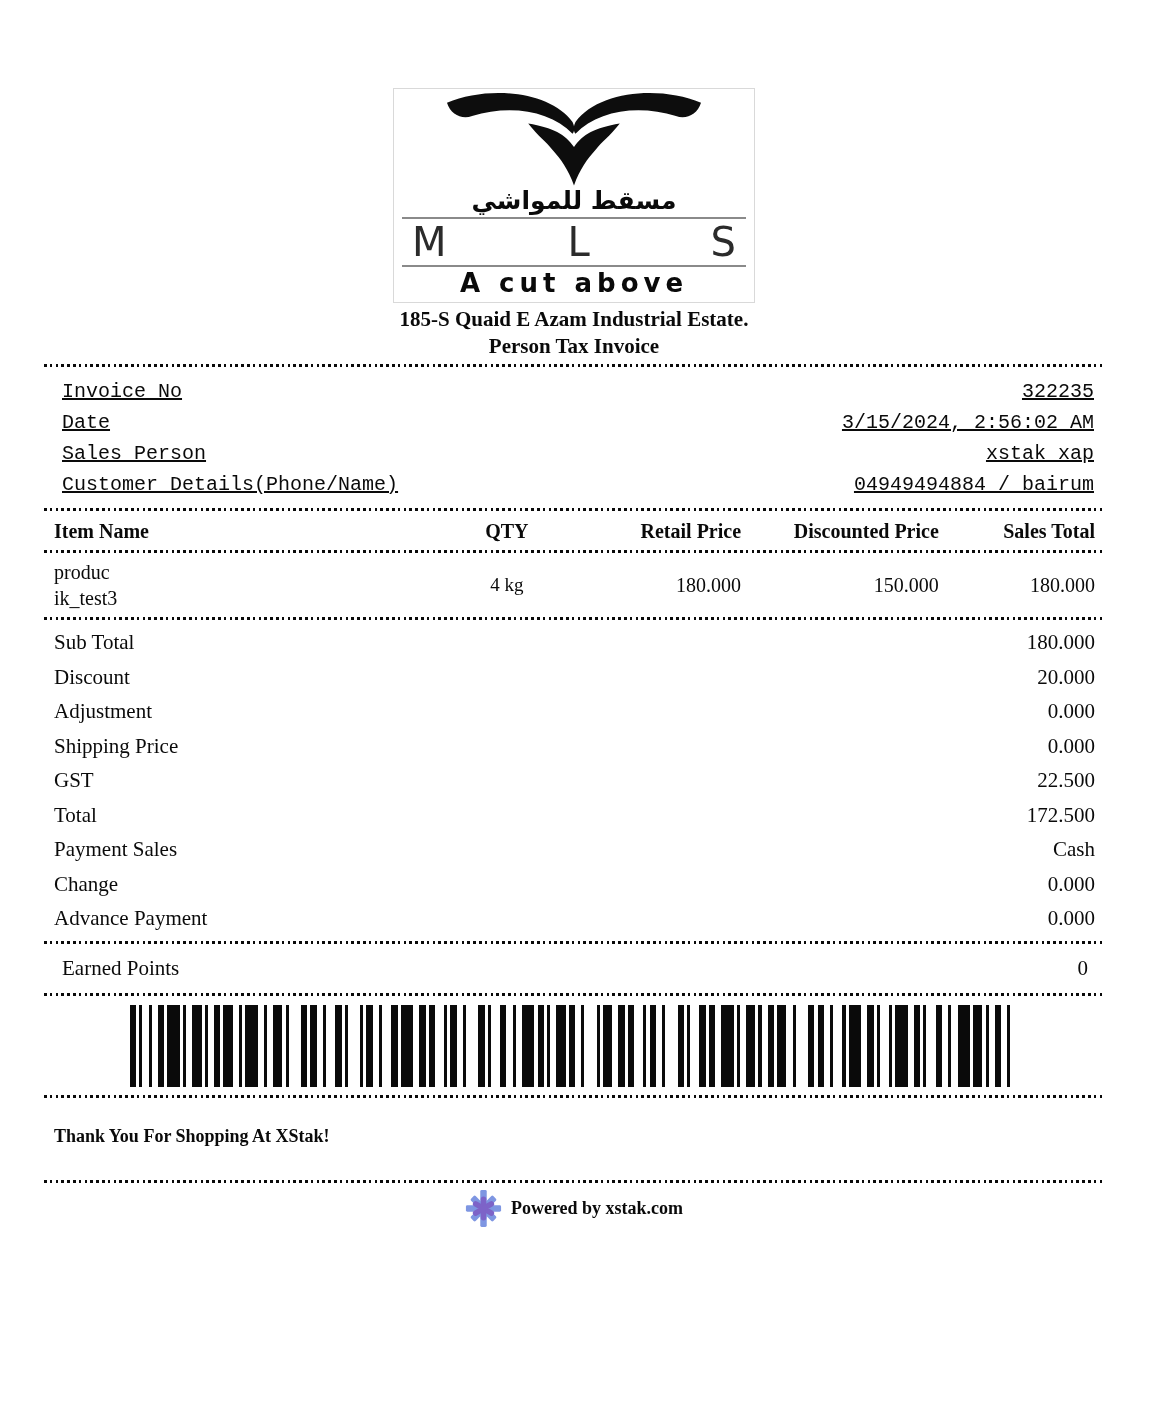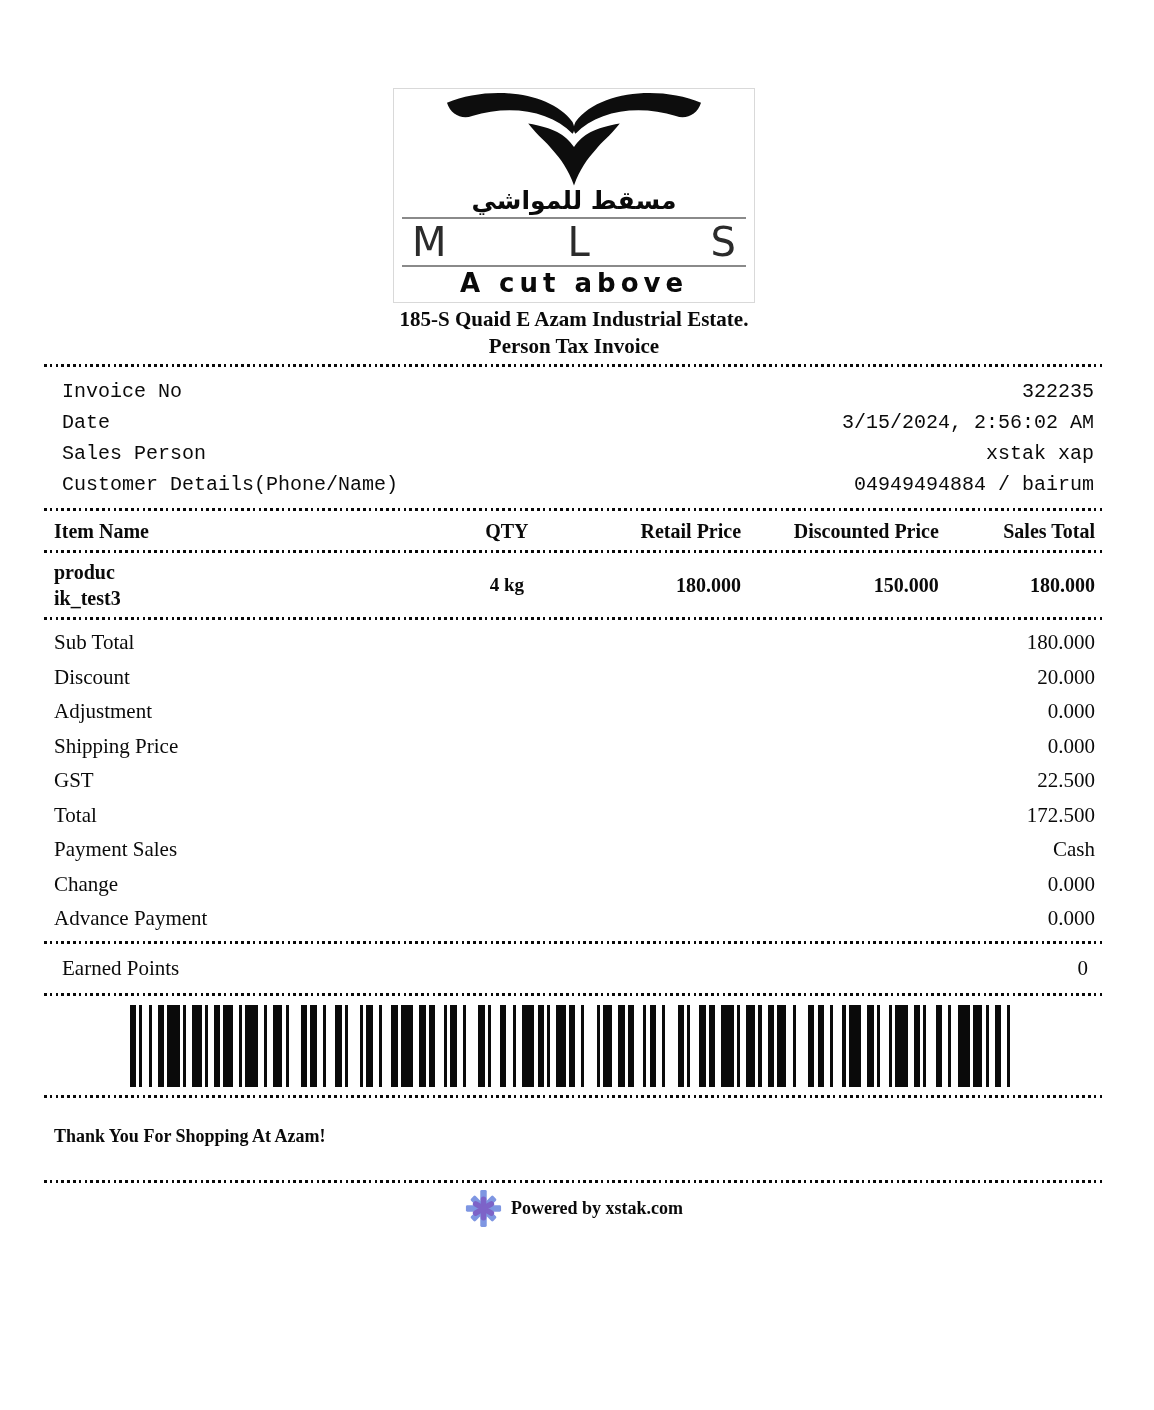--- a/index.html
+++ b/index.html
@@ -17,25 +17,25 @@
 
   
   .store-header { text-align:center; font-weight:bold; font-size:21px; line-height:27px; margin-top:3px; }
 
   
   .dots { height:3px; background:repeating-linear-gradient(90deg,#0a0a0a 0 2.6px,transparent 2.6px 5.8px); }
   .dots.mt4  { margin-top:4px; }
 
   
   .info { padding:9px 10px 8px 18px; }
-  .info-row { display:flex; justify-content:space-between; font-family:"Liberation Mono","DejaVu Sans Mono",monospace; font-size:20px; line-height:31px; }
+  .info-row { display:flex; justify-content:space-between; font-family:"Liberation Mono","DejaVu Sans Mono",monospace; font-size:20px; line-height:31px;text-decoration:underline; }
   .info-value { text-align:right; }
 
   
-  .tbl-header, .tbl-row { display:grid; grid-template-columns:36% 15% 15% 19% 15%; padding:0 9px 0 10px;font-weight:bold; }
+  .tbl-header, .tbl-row { display:grid; grid-template-columns:36% 15% 15% 19% 15%; padding:0 9px 0 10px; }
   .tbl-header { font-weight:bold; font-size:20px; line-height:26px; padding-top:7px; padding-bottom:6px; }
   .th-name { text-align:left; }
   .th-qty { text-align:center; }
   .th-right { text-align:right; }
   .tbl-row { font-size:19px; line-height:22px; align-items:center; padding-top:6px; padding-bottom:6px; min-height:62px; }
   .cell-name { align-self:start; width:95px; word-break:break-word; font-size:20px; line-height:26px; }
   .cell-qty { text-align:center; }
   .cell-right { text-align:right; font-size:20px; }
 
   
@@ -329,21 +329,21 @@
         <span style="width: 0.701754%; background: transparent;"></span>
         <span style="width: 0.701754%; background: rgb(10, 10, 10);"></span>
         <span style="width: 0.701754%; background: transparent;"></span>
         <span style="width: 0.350877%; background: rgb(10, 10, 10);"></span>
         <span style="width: 0.701754%; background: transparent;"></span>
       </div>
   </div>
 
   <div class="dots"></div>
 
-  <div class="thanks">Thank You For Shopping At Azam!</div>
+  <div class="thanks">Thank You For Shopping At XStak!</div>
 
   <div class="dots footer-sep"></div>
 
   <div class="powered">
     <svg class="powered-icon" viewBox="0 0 40 42" aria-hidden="true">
       <g fill="#7e96e2">
         <rect x="16.5" y="1" width="7" height="13" rx="1.5"></rect>
         <rect x="16.5" y="28" width="7" height="13" rx="1.5"></rect>
         <rect x="1" y="17.5" width="13" height="7" rx="1.5"></rect>
         <rect x="26" y="17.5" width="13" height="7" rx="1.5"></rect>

